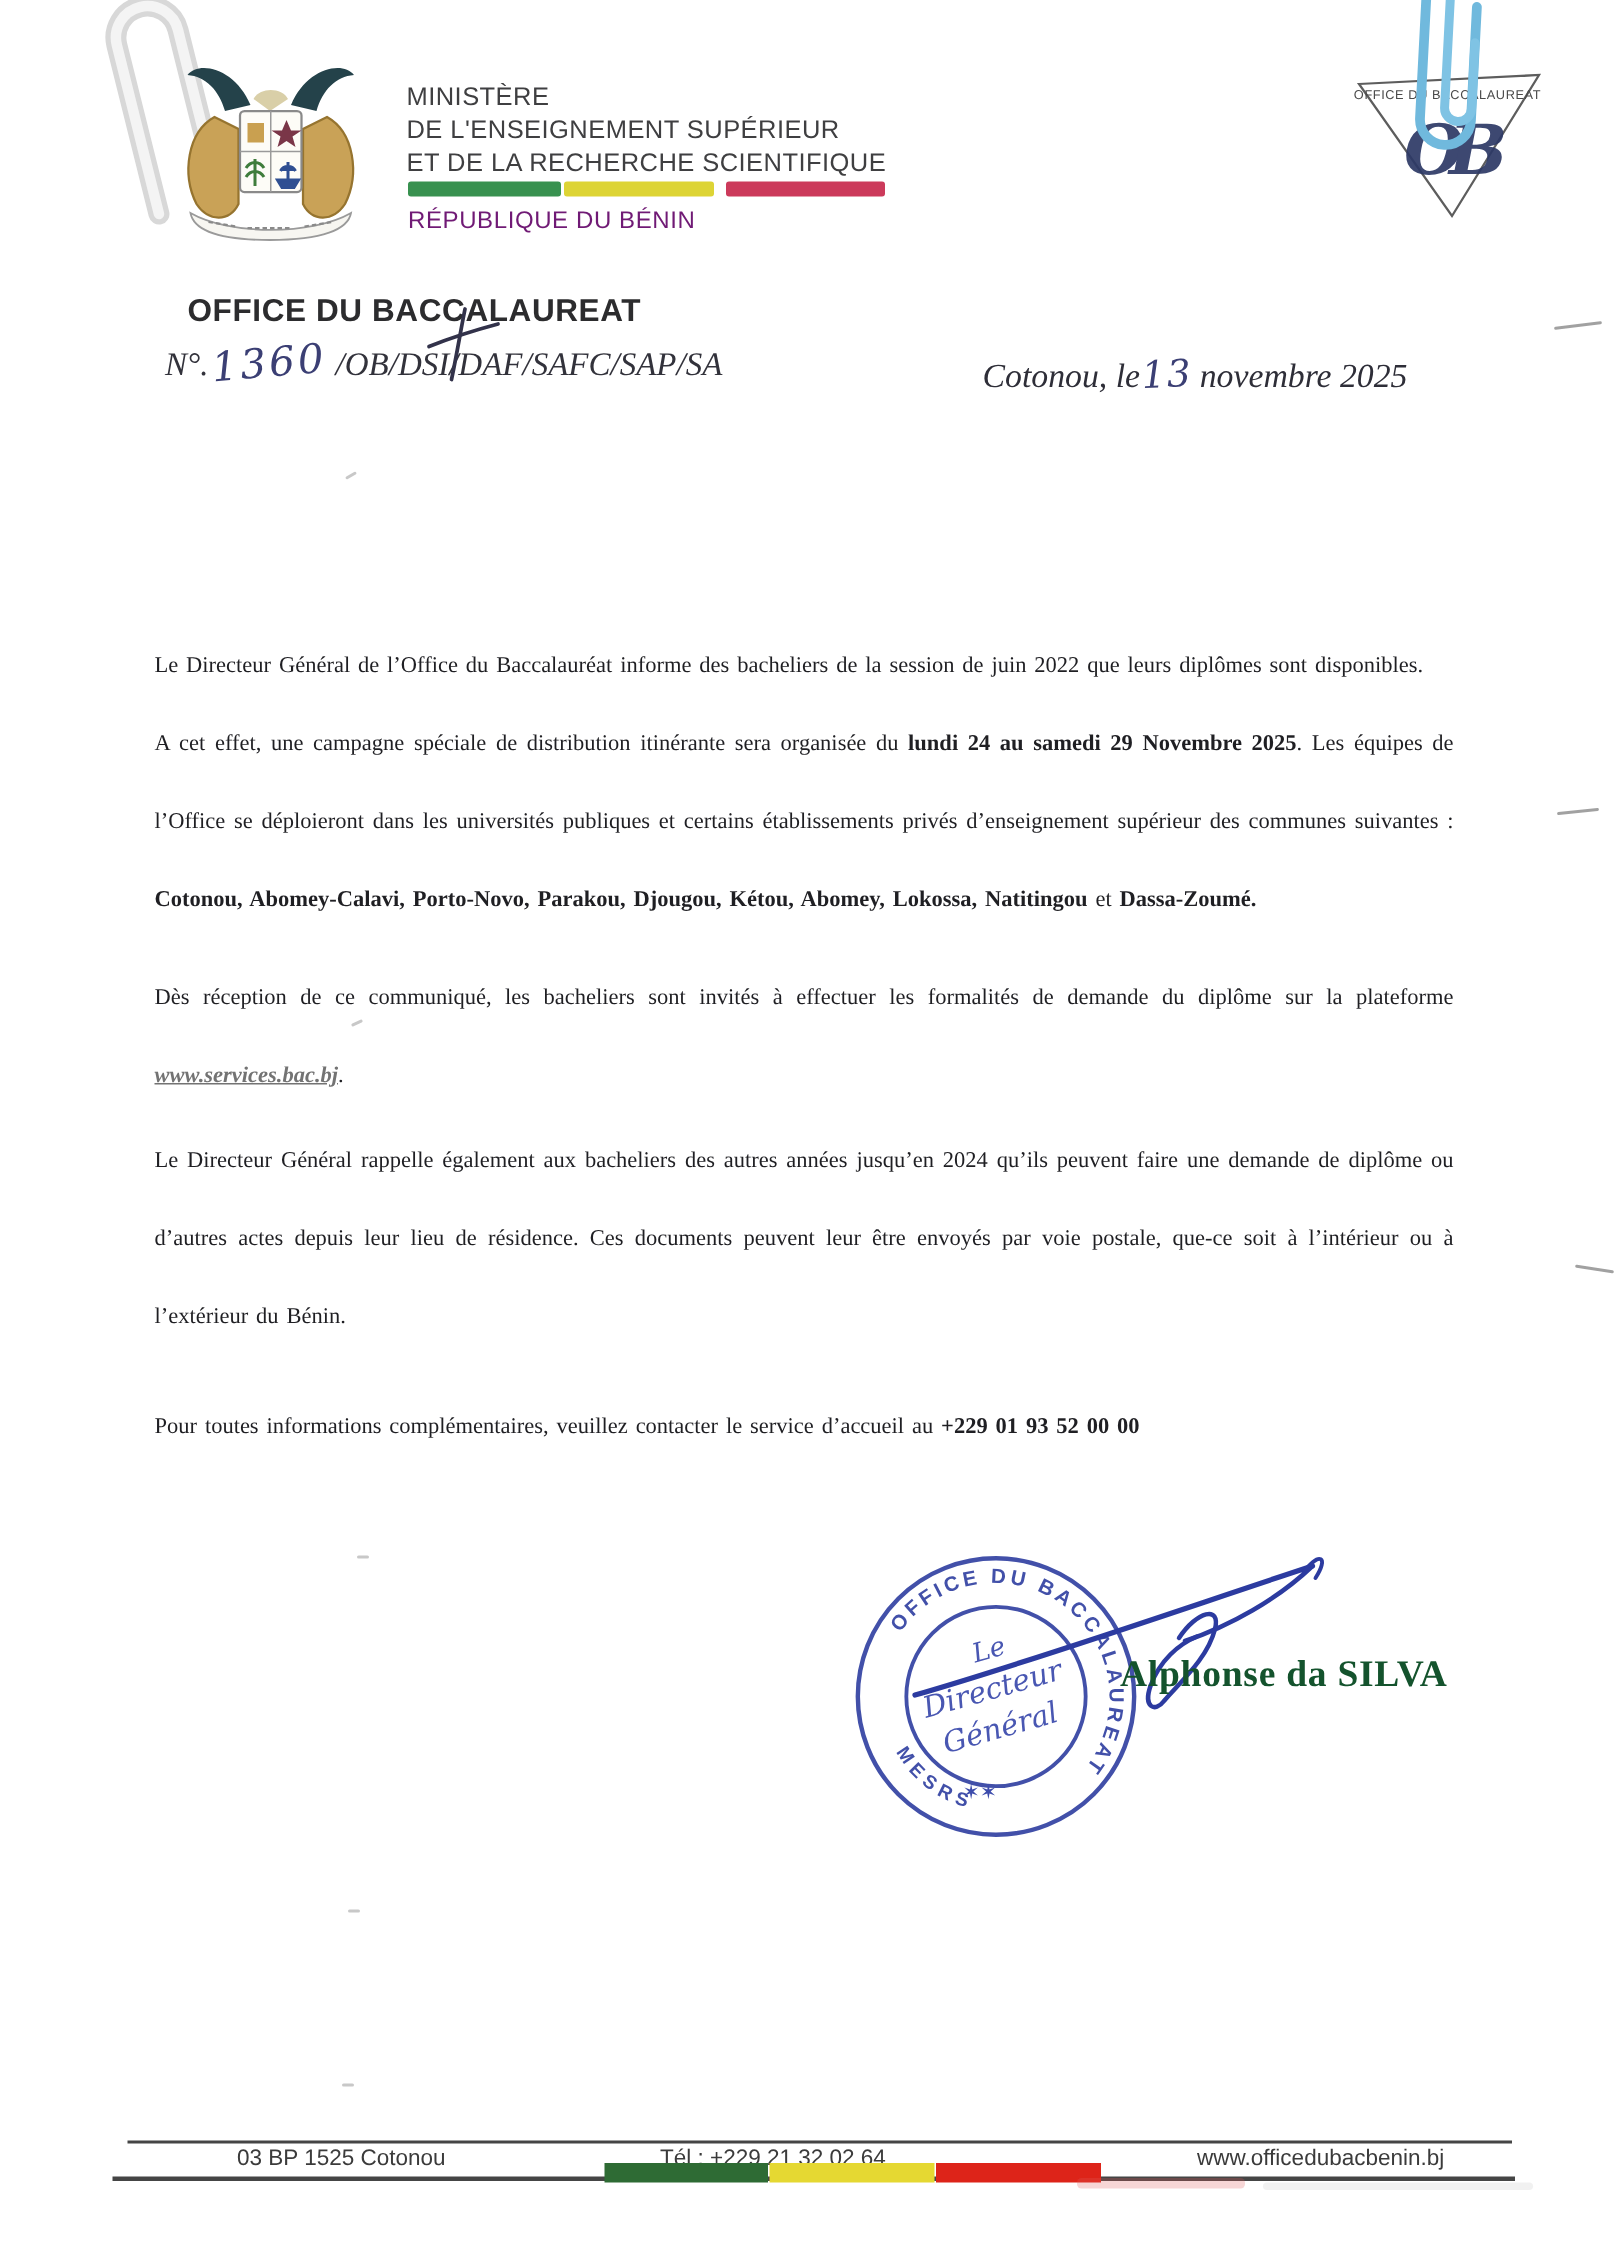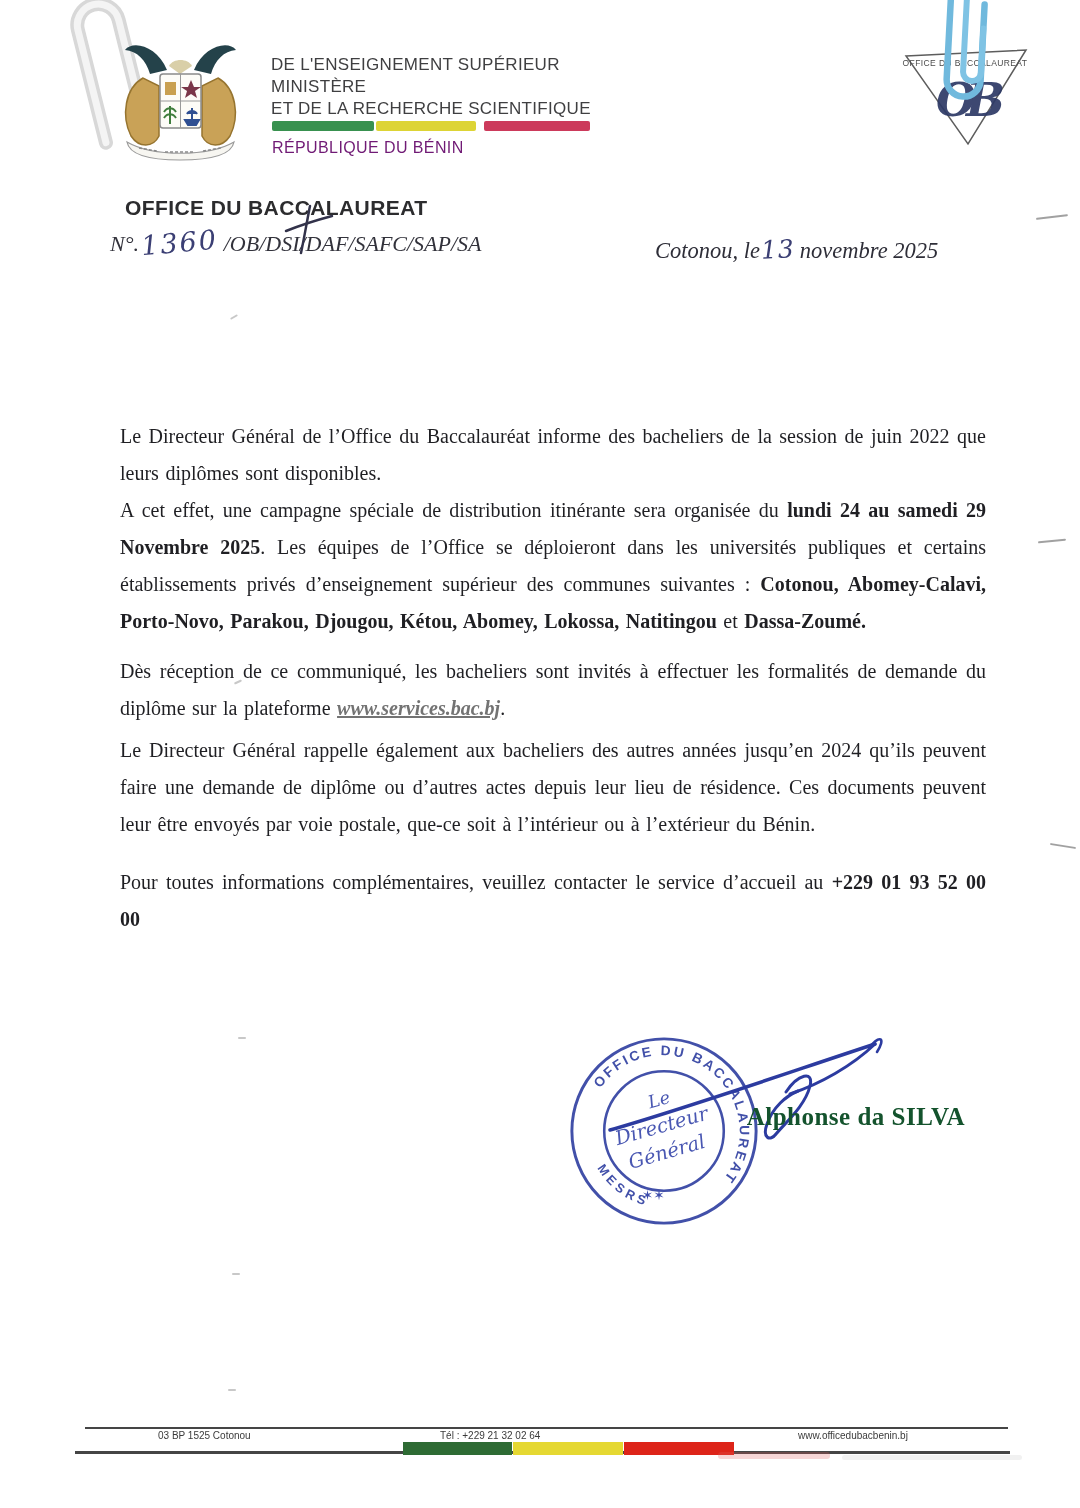--- a/index.html
+++ b/index.html
@@ -46,22 +46,22 @@
     position:absolute;left:655px;top:235px;
     font-style:italic;font-size:22.5px;color:#2e2e38;white-space:nowrap;
   }
   .date-line .hand{font-size:25px;letter-spacing:1px;transform:rotate(-3deg);margin:0 5px 0 1px;}
   
   .doc-title{
     position:absolute;left:0;top:351px;width:1080px;text-align:center;
     font-weight:700;font-size:22.5px;letter-spacing:.3px;color:#1d1d20;
   }
   .body-text{
-    position:absolute;left:120px;top:418px;width:866px;
-    font-size:20px;line-height:37px;text-align:justify;word-spacing:1.5px;color:#1f1f23;
+    position:absolute;left:103px;top:418px;width:866px;
+    font-size:15px;line-height:52px;text-align:justify;word-spacing:1.5px;color:#1f1f23;
   }
   .body-par{margin:0;}
   .body-par:nth-of-type(3){margin-top:13px;}
   .body-par:nth-of-type(4){margin-top:5px;}
   .body-par:nth-of-type(5){margin-top:21px;}
   .b{font-weight:700;}
   .lnk{font-weight:700;color:#737373;text-decoration:underline;cursor:pointer;font-style:italic;}
   
   .stamp{position:absolute;left:566px;top:1033px;width:196px;height:196px;opacity:.92;}
   .ring-text{font-family:"Liberation Sans",sans-serif;font-weight:700;font-size:14px;
@@ -75,21 +75,21 @@
     font-weight:700;font-size:25px;color:#14532d;letter-spacing:.5px;
   }
   .sig-role{
     position:absolute;left:548px;top:1139px;width:400px;text-align:center;
     font-weight:700;font-size:17px;color:#283050;
   }
   
   .fline{position:absolute;background:#454545;}
   .footer-text{
     position:absolute;top:1430px;font-family:"Liberation Sans",sans-serif;
-    font-size:10px;color:#3b3b3b;white-space:nowrap;
+    font-size:15px;color:#3b3b3b;white-space:nowrap;
   }
   .flagbar.ftr{left:403px;top:1442px;}
   .flagbar.ftr .seg{height:13px;}
   .watermark{
     position:absolute;right:28px;top:1469px;
     font-family:"Liberation Sans",sans-serif;font-size:24px;color:#3d4043;
   }
   
   .dash{position:absolute;background:#8a8a8a;height:2px;border-radius:1px;opacity:.8;}
   .speck{position:absolute;background:#9a9a9a;height:2px;width:8px;border-radius:1px;opacity:.55;}
@@ -123,22 +123,22 @@
     <rect x="52" y="46" width="11" height="13" fill="#c9a050"></rect>
     <path d="M78,44 L81,51 L88,51 L82,55 L84,62 L78,58 L72,62 L74,55 L68,51 L75,51 Z" fill="#7a3648"></path>
     <path d="M57,70 L57,88 M51,76 C54,71 60,71 63,76 M51,82 C54,77 60,77 63,82" stroke="#3f7d3c" stroke-width="2" fill="none"></path>
     <path d="M72,84 L86,84 L83,89 L75,89 Z M79,72 L79,84 M74,78 C76,74 82,74 84,78" stroke="#2f4f92" stroke-width="2" fill="#2f4f92"></path>
 
     <path d="M14,106 C40,121 95,121 121,106 C119,117 102,124 67,124 C32,124 16,117 14,106 Z" fill="#f7f6f1" stroke="#9a9a9a" stroke-width="1.2"></path>
     <path d="M26,112 L44,115 M52,116 L82,116 M90,115 L108,112" stroke="#8a8a8a" stroke-width="1.5" stroke-dasharray="3,2" fill="none"></path>
   </svg>
 
   <div class="ministry">
+    <div>MINISTÈRE</div>
     <div>DE L'ENSEIGNEMENT SUPÉRIEUR</div>
-    <div>MINISTÈRE</div>
     <div>ET DE LA RECHERCHE SCIENTIFIQUE</div>
   </div>
 
   <div class="flagbar hdr">
     <div class="seg" style="width: 102px; background: rgb(56, 145, 79);"></div>
     <div class="seg" style="width: 100px; margin-left: 2px; background: rgb(221, 212, 53);"></div>
     <div class="seg" style="width: 106px; margin-left: 8px; background: rgb(204, 58, 91);"></div>
   </div>
   <div class="republic">RÉPUBLIQUE DU BÉNIN</div>
 

